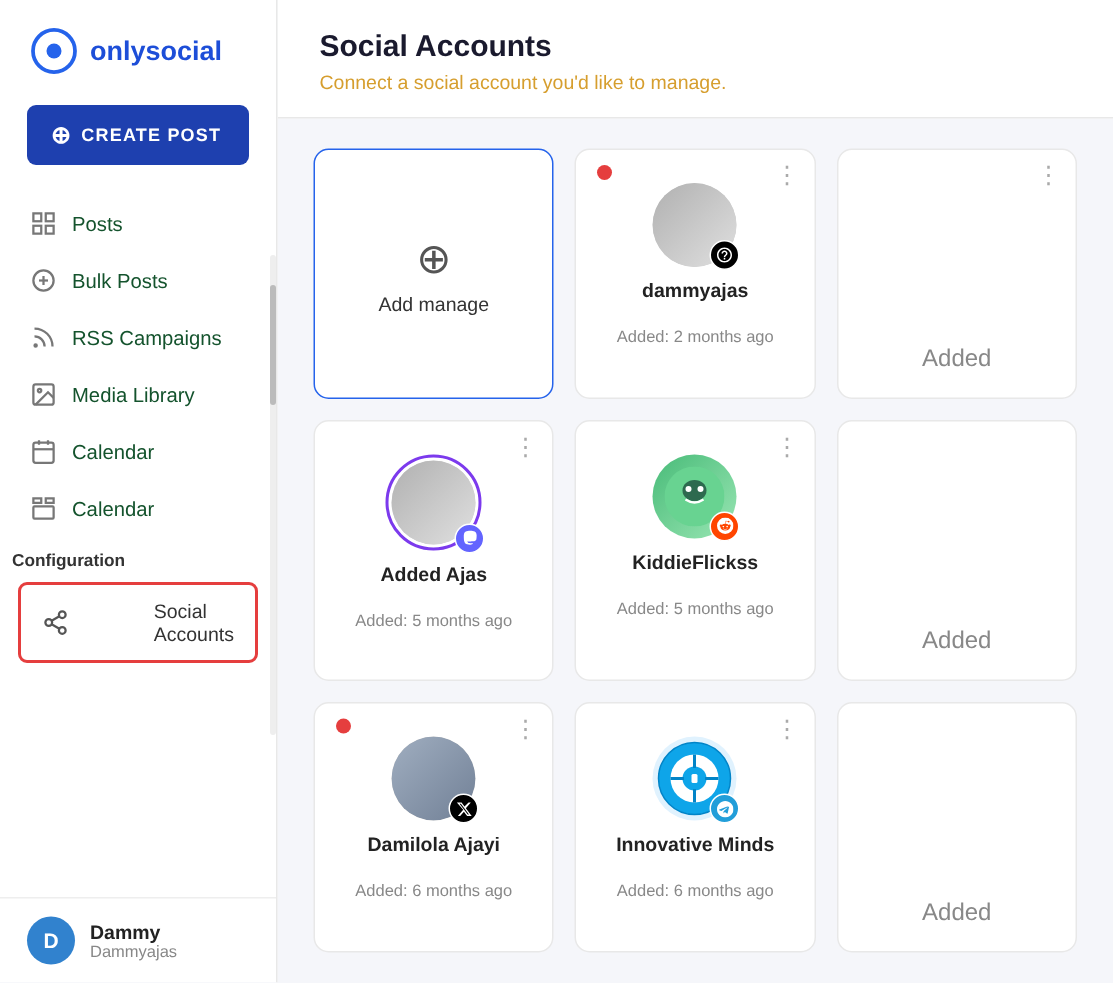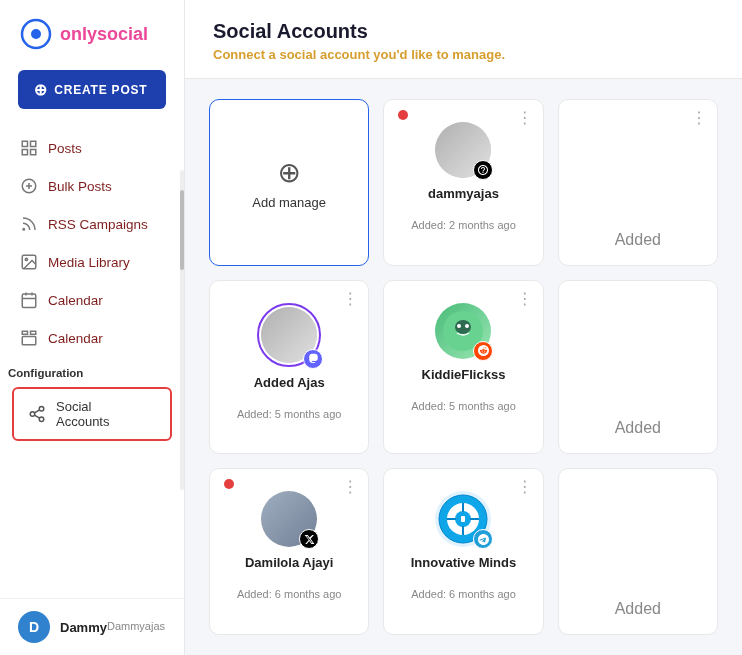--- a/index.html
+++ b/index.html
@@ -25,21 +25,21 @@
     }
 
     .logo-icon {
       width: 32px;
       height: 32px;
     }
 
     .logo-text {
       font-size: 18px;
       font-weight: 700;
-      color: #ec4899;
+      color: #1d4ed8;
     }
 
     .create-post-btn {
       margin: 8px 18px 16px;
       background: #1e40af;
       color: #fff;
       border: none;
       border-radius: 6px;
       padding: 10px 16px;
       font-size: 12px;
@@ -57,21 +57,21 @@
       overflow-y: auto;
       padding: 4px 0;
     }
 
     .nav-item {
       display: flex;
       align-items: center;
       gap: 10px;
       padding: 10px 20px;
       cursor: pointer;
-      color: #7f1d1d;
+      color: #14532d;
       font-size: 13.5px;
     }
 
     .section-label {
       font-size: 11.5px;
       font-weight: 700;
       color: #333;
       padding: 10px 8px 4px;
       text-transform: none;
     }
@@ -82,20 +82,21 @@
       gap: 10px;
       padding: 10px 14px;
       cursor: pointer;
       color: #333;
       font-size: 13px;
       font-weight: 500;
       margin: 4px 12px;
       border: 2px solid #e53e3e;
       border-radius: 6px;
       background: #fff;
+      justify-content: space-between;
     }
 
     .user-area {
       padding: 12px 18px;
       display: flex;
       align-items: center;
       gap: 10px;
       border-top: 1px solid #eee;
     }
 
@@ -105,21 +106,21 @@
       border-radius: 50%;
       background: #3182ce;
       color: white;
       display: flex;
       align-items: center;
       justify-content: center;
       font-weight: 700;
       font-size: 14px;
     }
 
-    .user-info { display: flex; flex-direction: row; }
+    .user-info { display: flex; flex-direction: column; }
     .user-name { font-size: 13px; font-weight: 600; color: #222; }
     .user-handle { font-size: 11px; color: #888; }
 
     
     .sidebar-scroll-track {
       position: absolute;
       right: 0;
       top: 170px;
       width: 4px;
       height: 320px;
@@ -152,21 +153,20 @@
     .main-title {
       font-size: 20px;
       font-weight: 700;
       color: #1a1a2e;
     }
 
     .main-subtitle {
       font-size: 13px;
       color: #d69e2e;
       margin-top: 4px;
-      font-weight: bold;
     }
 
     .accounts-grid {
       padding: 20px 24px;
       display: grid;
       grid-template-columns: repeat(3, 1fr);
       gap: 14px;
       overflow-y: auto;
       flex: 1;
     }

